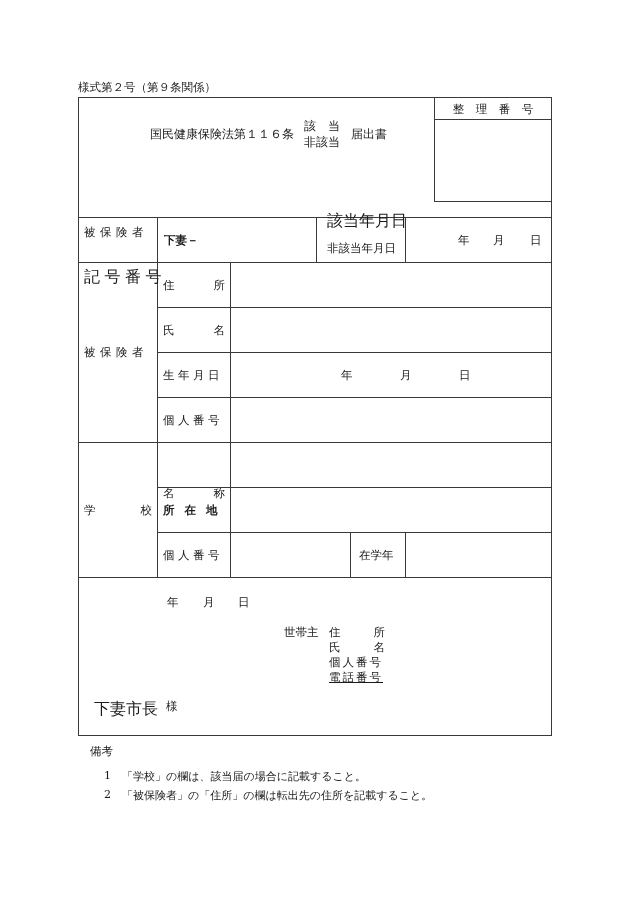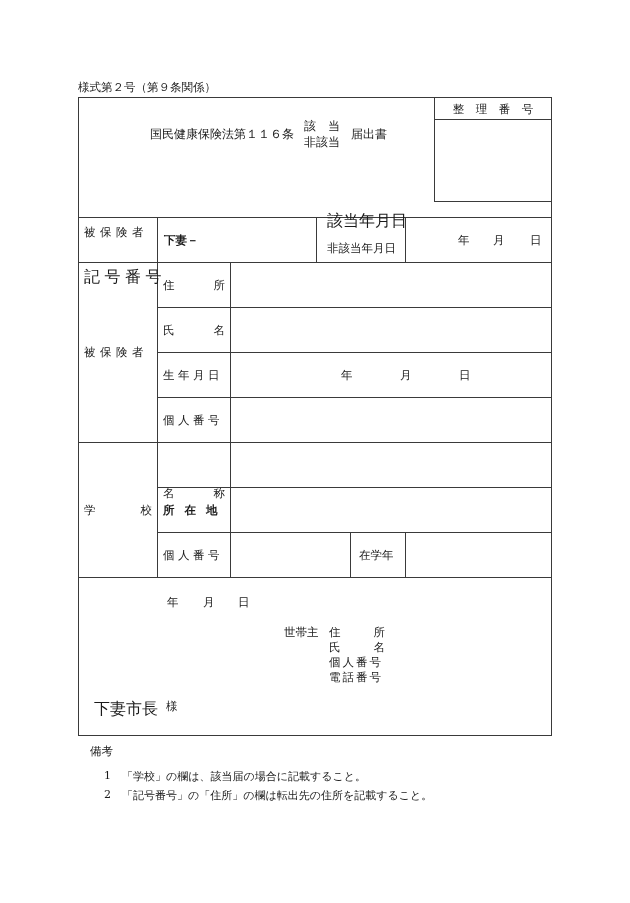--- a/index.html
+++ b/index.html
@@ -98,27 +98,27 @@
 <div>
   <div class="abs" style="left:167px; top:595px; font-size:11.5px;">年</div>
   <div class="abs" style="left:203px; top:595px; font-size:11.5px;">月</div>
   <div class="abs" style="left:238px; top:595px; font-size:11.5px;">日</div>
 </div>
 
 <div class="abs" style="left:284px; top:625px; font-size:11.5px;">世帯主</div>
 <div class="abs" style="left:329px; top:625px; width:56px; font-size:11.5px; text-align:justify; text-align-last:justify;">住　　所</div>
 <div class="abs" style="left:329px; top:640px; width:56px; font-size:11.5px; text-align:justify; text-align-last:justify;">氏　　名</div>
 <div class="abs" style="left:329px; top:655px; width:56px; font-size:11.5px; letter-spacing:2px;">個人番号</div>
-<div class="abs" style="left:329px; top:670px; width:56px; font-size:11.5px; letter-spacing:2px;">電話番号</div>
+<div class="abs" style="left:329px; top:670px; width:56px; font-size:11.5px; letter-spacing:2px;text-decoration:underline;">電話番号</div>
 <div class="abs" style="left:390px; top:622px; width:158px; height:62px;"></div>
 
 <div class="abs" style="left:94px; top:699px; font-size:16px;">下妻市長</div>
 <div class="abs" style="left:166px; top:699px; font-size:11.5px;">様</div>
 
 <div class="abs" style="left:90px; top:744px; font-size:11.5px;">備考</div>
 <div>
   <div class="abs" style="left:104px; top:769px; font-size:11px;">1</div>
   <div class="abs" style="left:122px; top:769px; font-size:11px;">「学校」の欄は、該当届の場合に記載すること。</div>
 </div>
 <div>
   <div class="abs" style="left:104px; top:788px; font-size:11px;">2</div>
-  <div class="abs" style="left:122px; top:788px; font-size:11px;">「記号番号」の「住所」の欄は転出先の住所を記載すること。</div>
+  <div class="abs" style="left:122px; top:788px; font-size:11px;">「被保険者」の「住所」の欄は転出先の住所を記載すること。</div>
 </div>
 
 </body></html>

